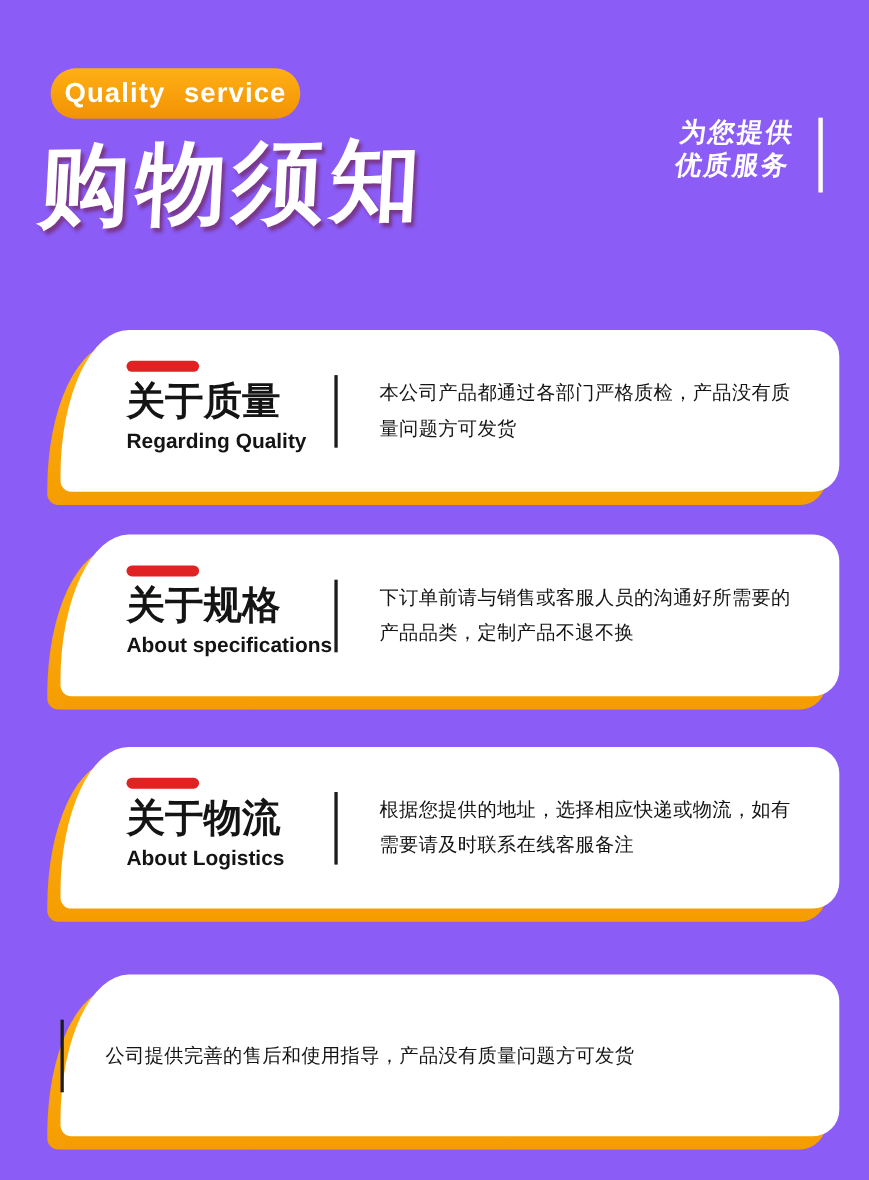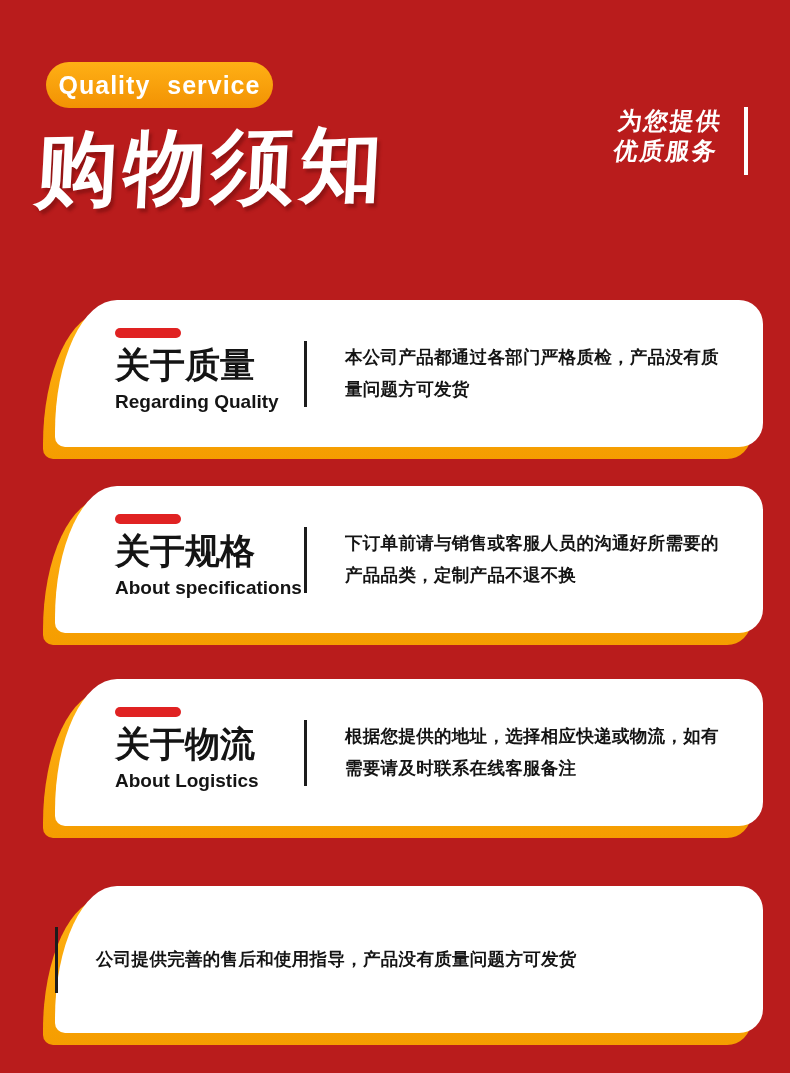--- a/index.html
+++ b/index.html
@@ -3,21 +3,21 @@
 <meta charset="utf-8">
 <style>
   html,body { margin:0; padding:0; }
   body {
     font-family: "Liberation Sans", "DejaVu Sans", sans-serif;
     background:#7a0f0f;
   }
   .page {
     position:relative;
     width:790px; height:1073px;
-    background:#b91c1c;
+    background:#8b5cf6;
     overflow:hidden;
   }
   
   .badge {
     position:absolute; left:46px; top:62px;
     width:227px; height:46px;
     border-radius:23px;
     background:linear-gradient(180deg,#ffb015 0%,#f29203 100%);
     color:#ffffff;
     font-size:25px; font-weight:700;
@@ -85,21 +85,21 @@
   .card-divider {
     width:3px; height:66px; flex:none;
     background:#1c1c1c;
     align-self:center;
   }
   .card-desc {
     flex:1;
     display:flex; align-items:center;
     box-sizing:border-box;
     padding:0 38px 0 38px;
-    font-size:17.5px; font-weight:700;
+    font-size:17.5px; font-weight:400;
     line-height:1.82; color:#141414;
     letter-spacing:0.3px;
   }
 </style>
 </head>
 <body>
 
 <div class="page">
 
   <div class="badge">

